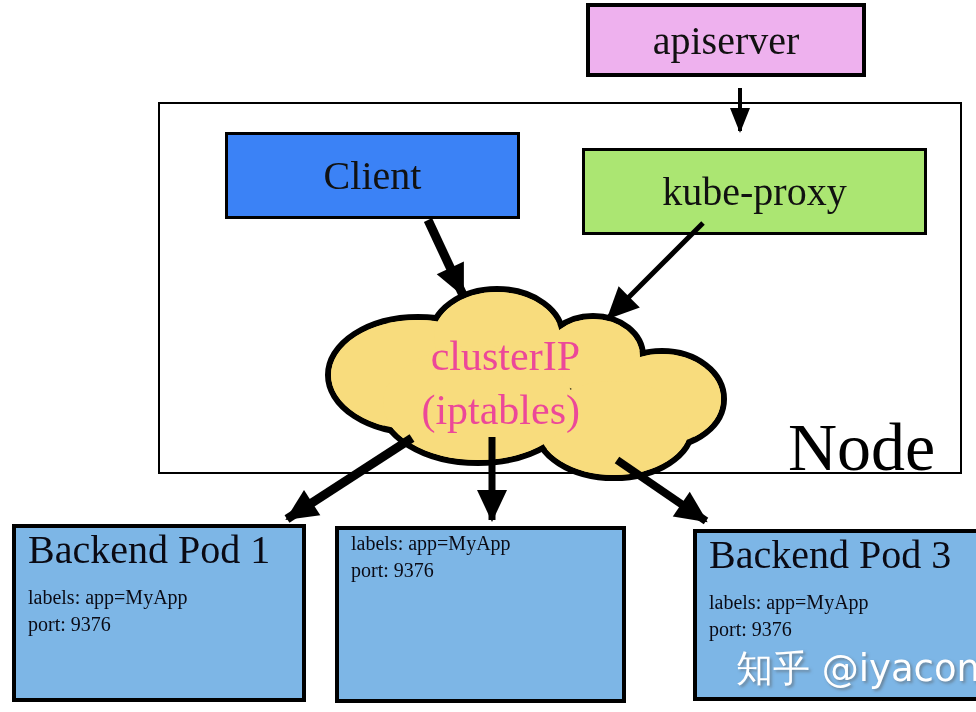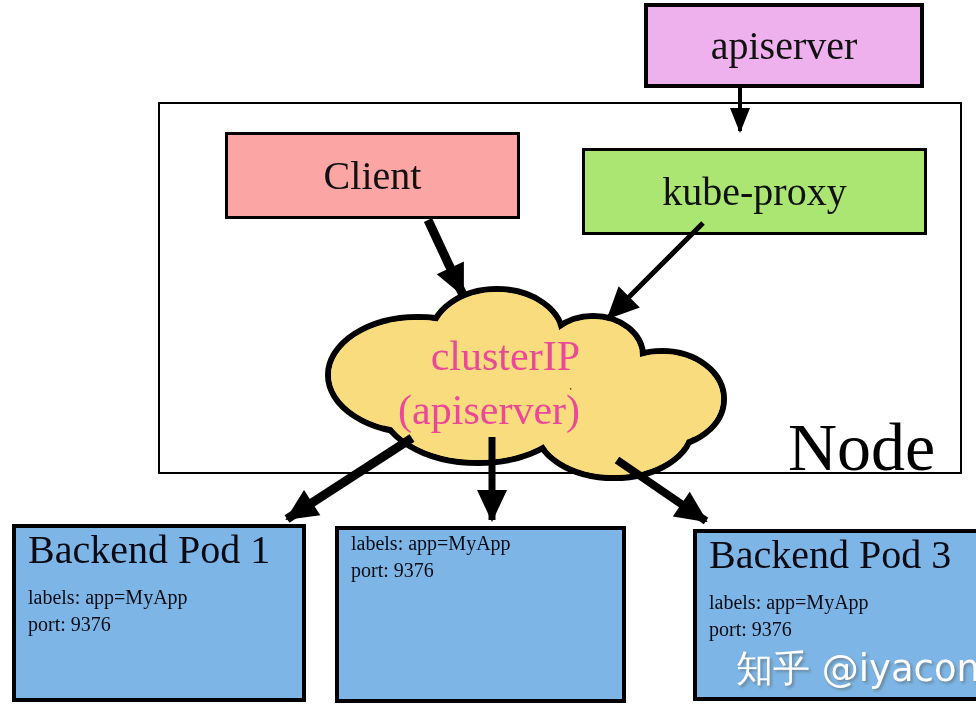--- a/index.html
+++ b/index.html
@@ -31,21 +31,21 @@
   .box {
     position: absolute;
     display: flex;
     align-items: center;
     justify-content: center;
     box-sizing: border-box;
     font-size: 40px;
     color: #111111;
     border: 3px solid #000000;
   }
-  .box-apiserver { left: 644px; top: 3px;  width: 280px; height: 85px; border-width: 4px; }
+  .box-apiserver { left: 586px; top: 3px;  width: 280px; height: 74px; border-width: 4px; }
   .box-client    { left: 225px; top: 132px; width: 295px; height: 87px; }
   .box-kubeproxy { left: 582px; top: 148px; width: 345px; height: 87px; text-align: right; }
   .pod {
     position: absolute;
     box-sizing: border-box;
     border: 4px solid #000000;
     padding: 0 12px 0 12px;
     color: #0a0a14;
   }
   .pod-1 { left: 12px;  top: 524px; width: 294px; height: 178px; }
@@ -83,21 +83,21 @@
 
 <div class="stage">
 
   <div class="node-rect"></div>
   <div class="node-label">Node</div>
 
   <div class="box box-apiserver" style="background-color: rgb(238, 177, 238);">
     <span>apiserver</span>
   </div>
 
-  <div class="box box-client" style="background-color: #fca5a5;">
+  <div class="box box-client" style="background-color: #3b82f6;">
     <span>Client</span>
   </div>
 
   <div class="box box-kubeproxy" style="background-color: rgb(171, 230, 114);">
     <span>kube-proxy</span>
   </div>
 
   <div class="pod pod-1" style="background-color: rgb(125, 182, 230);">
     <div class="pod-title">Backend Pod 1</div>
     <div class="pod-line">labels: app=MyApp</div>
@@ -143,18 +143,18 @@
     <line x1="740" y1="88" x2="740" y2="131" stroke="#000000" stroke-width="4" marker-end="url(#headSmall)"></line>
     <line x1="428" y1="220" x2="463" y2="295" stroke="#000000" stroke-width="9" marker-end="url(#headBig)"></line>
     <line x1="703" y1="223" x2="608" y2="318" stroke="#000000" stroke-width="5" marker-end="url(#headBig)"></line>
     <line x1="412" y1="438" x2="287" y2="519" stroke="#000000" stroke-width="9" marker-end="url(#headBig)"></line>
     <line x1="492" y1="437" x2="492" y2="520" stroke="#000000" stroke-width="7" marker-end="url(#headBig)"></line>
     <line x1="617" y1="460" x2="706" y2="521" stroke="#000000" stroke-width="8" marker-end="url(#headBig)"></line>
   </svg>
 
   <div class="cloud-text">
     <div>clusterIP</div>
-    <div>(apiserver)</div>
+    <div>(iptables)</div>
   </div>
 
   <div class="watermark">知乎 @iyacontrol</div>
 
 </div>
 
 </body></html>

